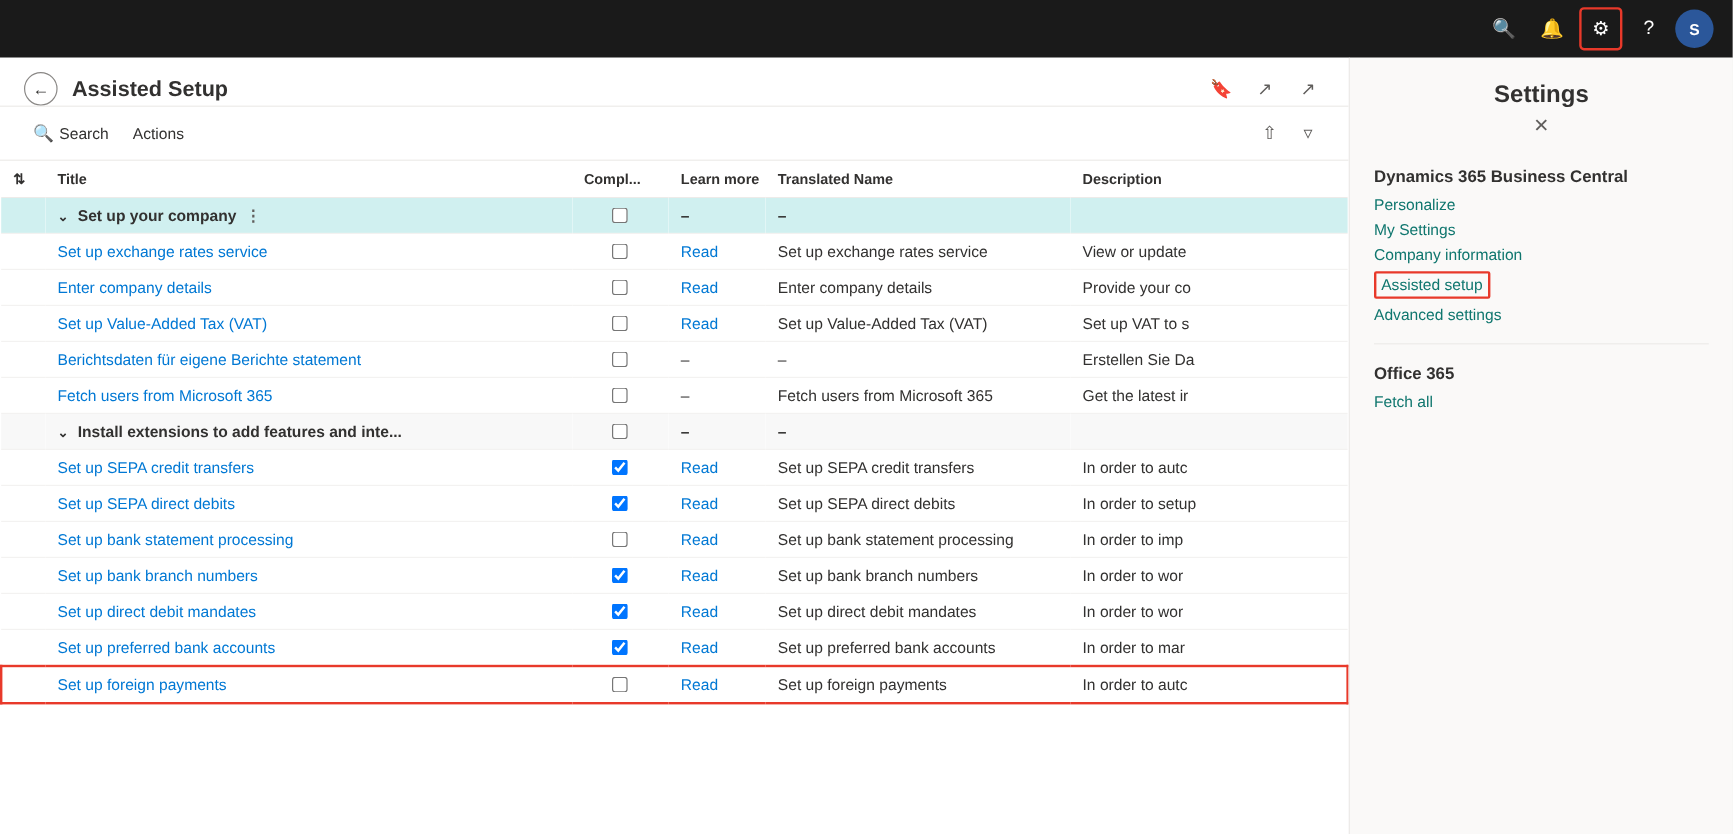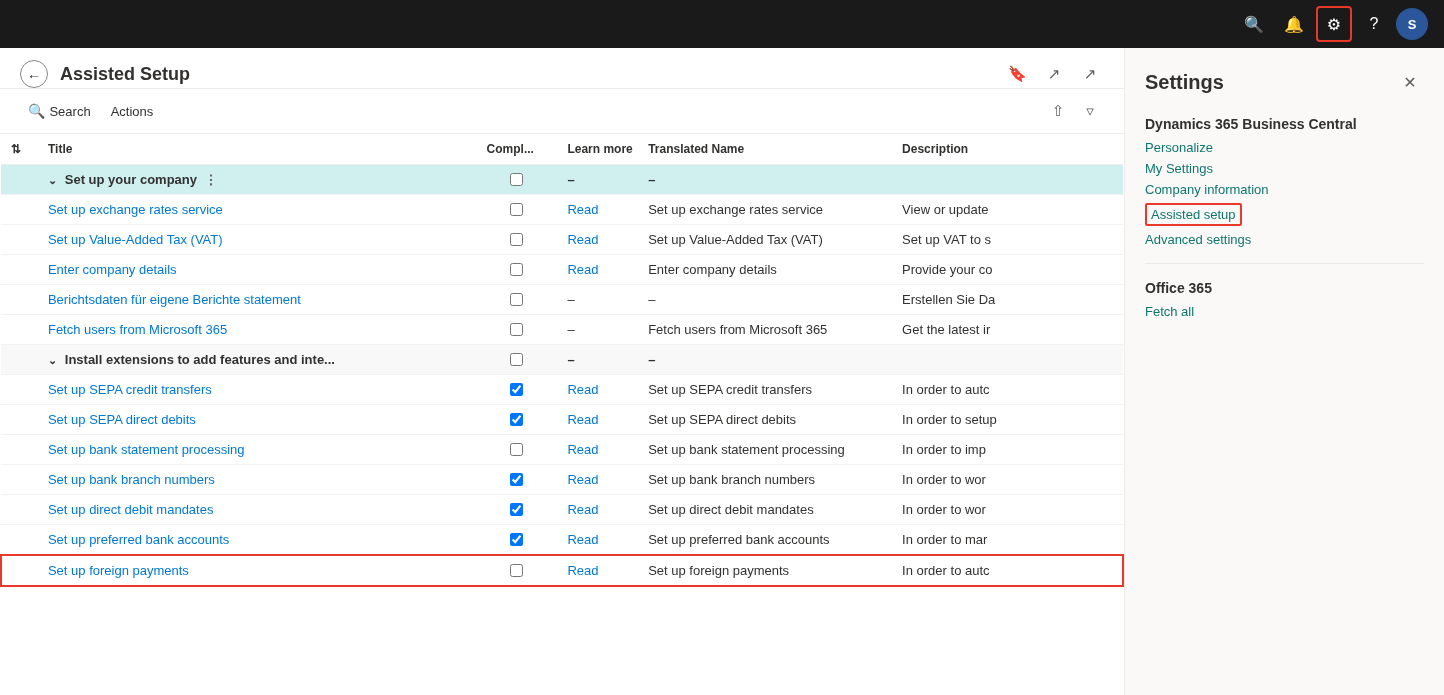--- a/index.html
+++ b/index.html
@@ -194,20 +194,21 @@
       border-left: 1px solid #edebe9;
       flex-shrink: 0;
       padding: 20px;
       overflow-y: auto;
     }
     .settings-header {
       display: flex;
       align-items: center;
       justify-content: space-between;
       margin-bottom: 20px;
+      flex-direction: column;
     }
     .settings-title {
       font-size: 20px;
       font-weight: 600;
       color: #323130;
     }
     .settings-close {
       cursor: pointer;
       color: #605e5c;
       font-size: 16px;
@@ -331,41 +332,41 @@
                 <span class="checkbox-cell">
                   <input type="checkbox" style="">
                 </span>
               </td>
             <td><a class="link-cell">Read</a></td>
             <td>Set up exchange rates service</td>
             <td>View or update</td>
           </tr>
           <tr>
             <td></td>
+            <td><a class="link-cell">Enter company details</a></td>
+            <td>
+                <span class="checkbox-cell">
+                  <input type="checkbox" style="">
+                </span>
+              </td>
+            <td><a class="link-cell">Read</a></td>
+            <td>Enter company details</td>
+            <td>Provide your co</td>
+          </tr>
+          <tr>
+            <td></td>
             <td><a class="link-cell">Set up Value-Added Tax (VAT)</a></td>
             <td>
                 <span class="checkbox-cell">
                   <input type="checkbox" style="">
                 </span>
               </td>
             <td><a class="link-cell">Read</a></td>
             <td>Set up Value-Added Tax (VAT)</td>
             <td>Set up VAT to s</td>
-          </tr>
-          <tr>
-            <td></td>
-            <td><a class="link-cell">Enter company details</a></td>
-            <td>
-                <span class="checkbox-cell">
-                  <input type="checkbox" style="">
-                </span>
-              </td>
-            <td><a class="link-cell">Read</a></td>
-            <td>Enter company details</td>
-            <td>Provide your co</td>
           </tr>
           <tr>
             <td></td>
             <td><a class="link-cell">Berichtsdaten für eigene Berichte statement</a></td>
             <td>
                 <span class="checkbox-cell">
                   <input type="checkbox" style="">
                 </span>
               </td>
             <td>–</td>

